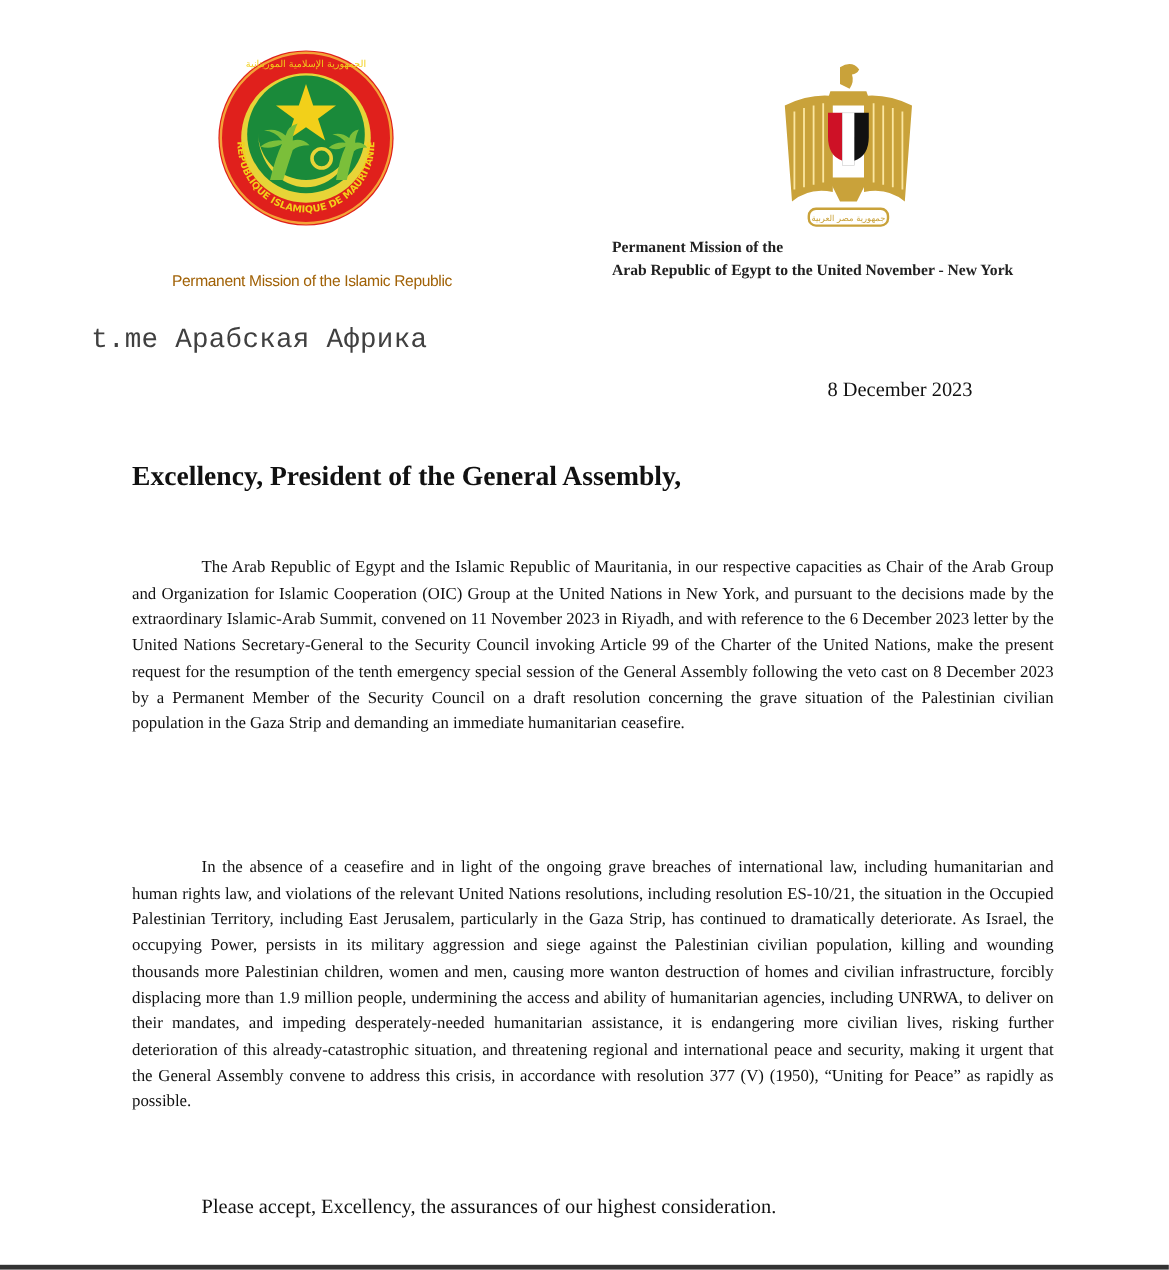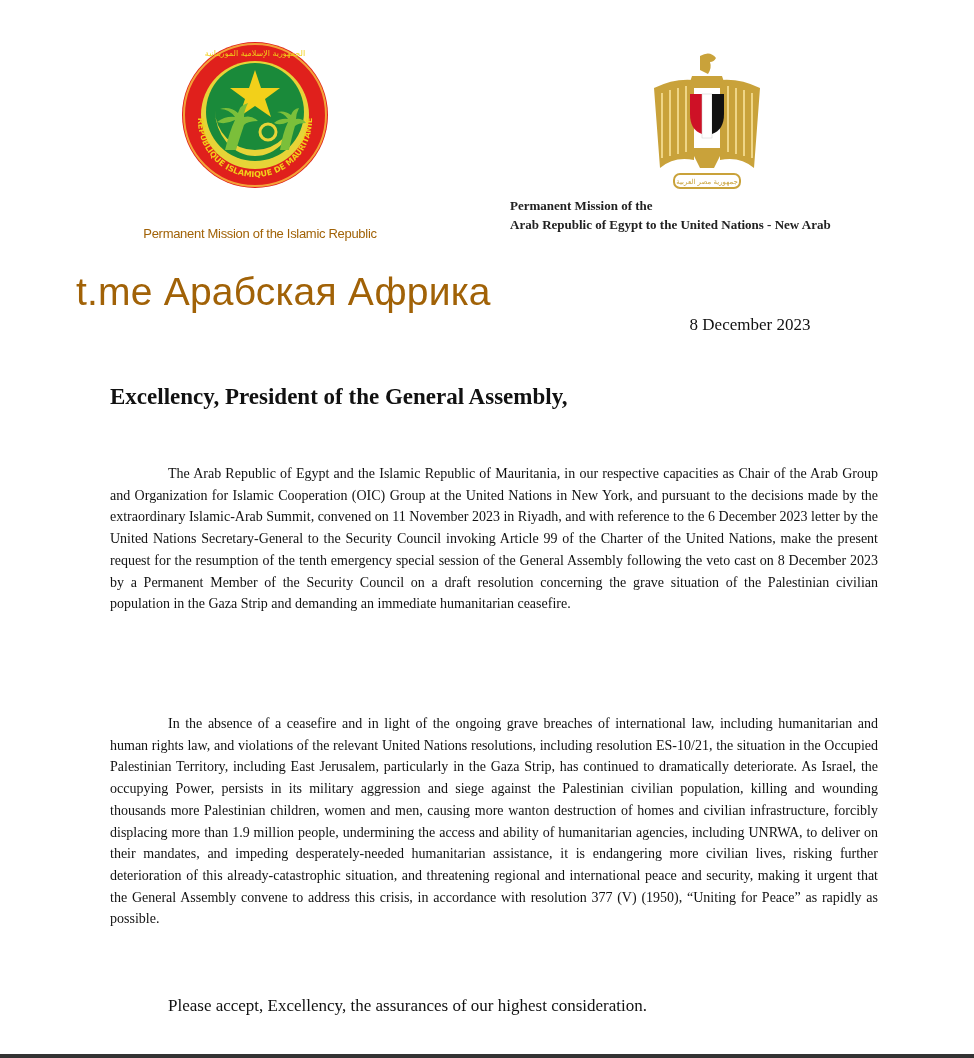--- a/index.html
+++ b/index.html
@@ -2,21 +2,21 @@
 <html><head>
   <meta charset="utf-8">
   <style>
     html, body { margin: 0; padding: 0; background: #ffffff; }
     body { width: 974px; height: 1058px; position: relative; overflow: hidden; font-family: "Liberation Serif", serif; color: #111; }
     .emblem { position: absolute; }
     .mr-emblem { left: 180px; top: 40px; width: 150px; height: 150px; }
     .eg-emblem { left: 652px; top: 48px; width: 110px; height: 150px; text-align: right; }
     .mission-mr { position: absolute; left: 100px; top: 196px; width: 320px; text-align: center; font-family: "Liberation Sans", sans-serif; font-size: 13px; line-height: 19px; color: #a16207; letter-spacing: -0.3px; margin-top: 28px; }
     .mission-eg { position: absolute; left: 510px; top: 196px; width: 400px; font-family: "Liberation Serif", serif; font-weight: bold; font-size: 13px; line-height: 19px; color: #222; }
-    .watermark { position: absolute; left: 76px; top: 270px; font-family: Liberation Sans, sans-serif; font-size: 39px; color: #a16207; letter-spacing: 0.2px; }
+    .watermark { position: absolute; left: 76px; top: 270px; font-family: Liberation Mono, monospace; font-size: 23px; color: #404040; letter-spacing: 0.2px; }
     .date { position: absolute; left: 670px; top: 315px; width: 160px; text-align: center; font-size: 17px; }
     .salutation { position: absolute; left: 110px; top: 384px; font-size: 23px; font-weight: bold; }
     .para { position: absolute; left: 110px; width: 768px; font-size: 14px; line-height: 21.7px; text-align: justify; text-indent: 58px; margin-top: 33px; }
     .p1 { top: 430px; }
     .p2 { top: 680px; }
     .closing { position: absolute; left: 168px; top: 996px; font-size: 17px; text-align: center; }
     .bottom-bar { position: absolute; left: 0; right: 0; bottom: 0; height: 4px; background: #333; }
   </style>
 </head>
 <body>
@@ -66,21 +66,21 @@
     <text x="55" y="136" font-size="7" fill="#c9a23a" text-anchor="middle" font-family="DejaVu Sans, sans-serif">جمهورية مصر العربية</text>
   </svg>
 </div>
 
 <div class="mission-mr">
   <div>Permanent Mission of the Islamic Republic</div>
 </div>
 
 <div class="mission-eg">
   <div>Permanent Mission of the</div>
-  <div>Arab Republic of Egypt to the United Nations - New Arab</div>
+  <div>Arab Republic of Egypt to the United November - New York</div>
 </div>
 
 <div class="watermark">t.me Арабская Африка</div>
 
 <div class="date">8 December 2023</div>
 
 <div class="salutation">Excellency, President of the General Assembly,</div>
 
 <p class="para p1">The Arab Republic of Egypt and the Islamic Republic of Mauritania, in our respective capacities as Chair of the Arab Group and Organization for Islamic Cooperation (OIC) Group at the United Nations in New York, and pursuant to the decisions made by the extraordinary Islamic-Arab Summit, convened on 11 November 2023 in Riyadh, and with reference to the 6 December 2023 letter by the United Nations Secretary-General to the Security Council invoking Article 99 of the Charter of the United Nations, make the present request for the resumption of the tenth emergency special session of the General Assembly following the veto cast on 8 December 2023 by a Permanent Member of the Security Council on a draft resolution concerning the grave situation of the Palestinian civilian population in the Gaza Strip and demanding an immediate humanitarian ceasefire.</p>
 

